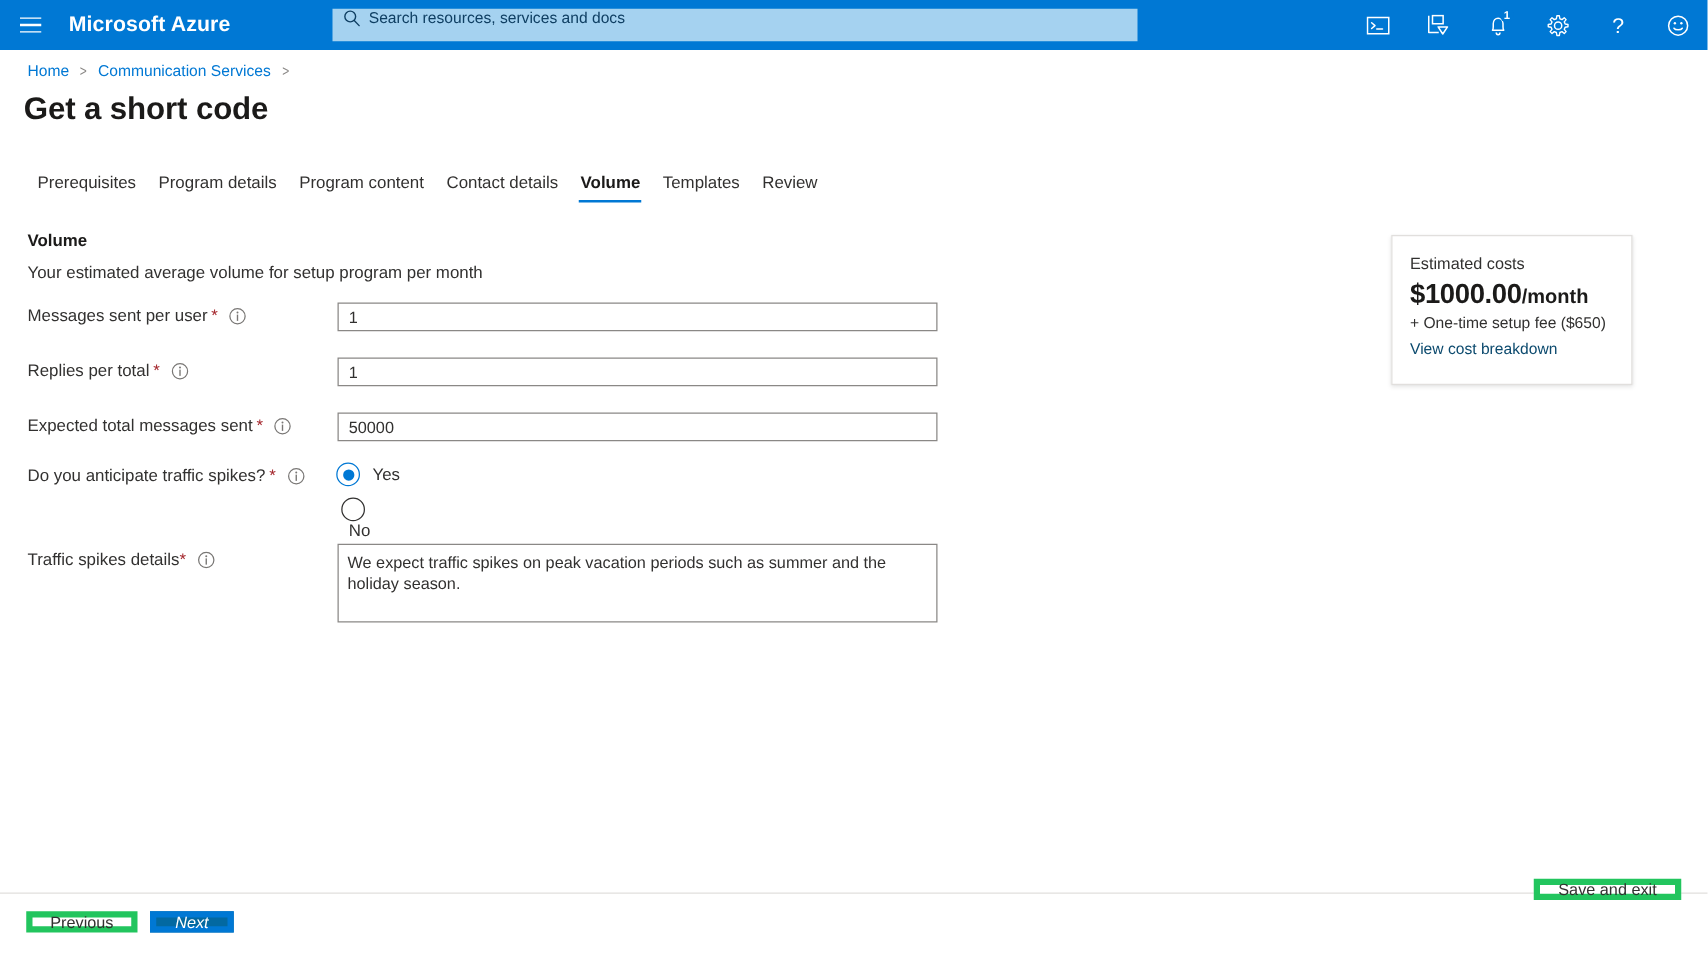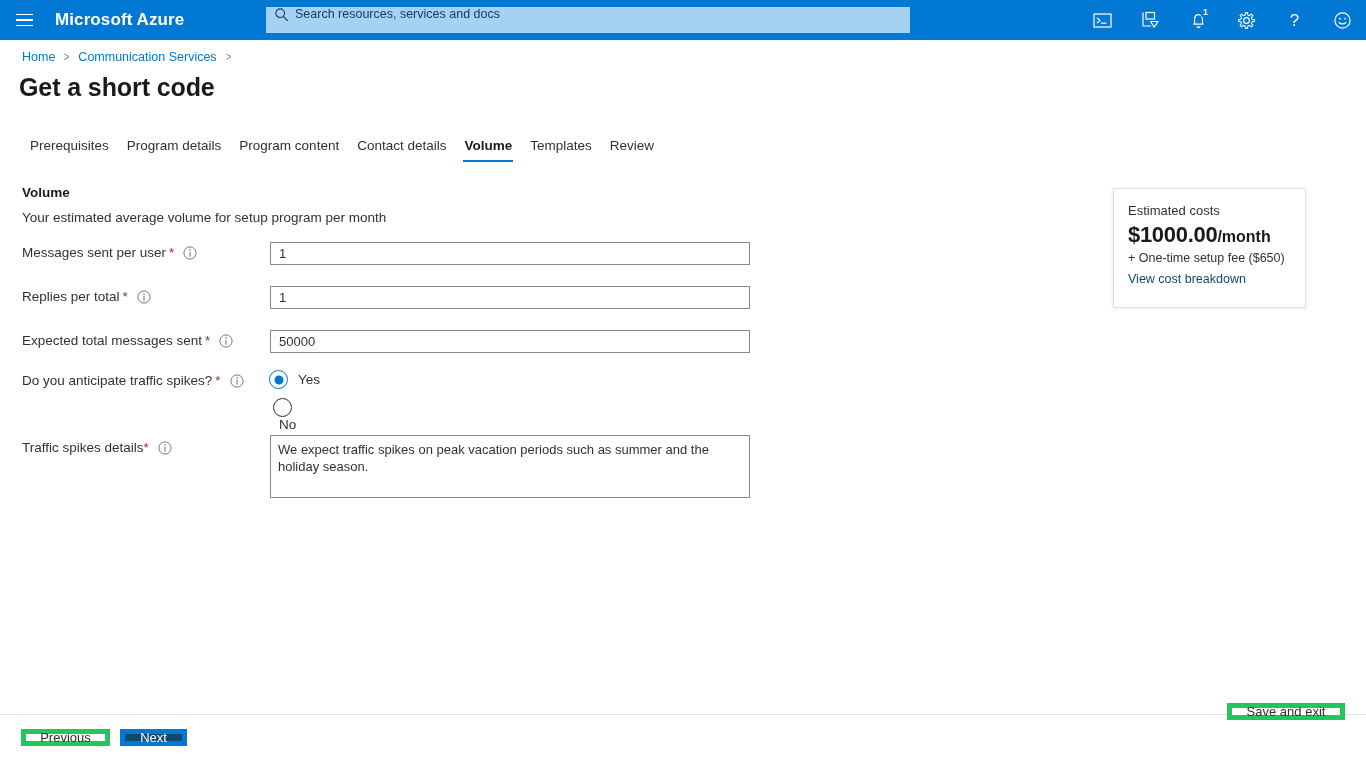--- a/index.html
+++ b/index.html
@@ -214,21 +214,21 @@
   }
   .btn {
     position: absolute; height: 17px;
     font-size: 13px; font-family: "Liberation Sans", sans-serif;
     display: flex; align-items: center; justify-content: center;
     cursor: pointer; border: 5px solid #22c55e;
     background: #ffffff; color: #323130;
     padding: 0 12px;
   }
   .btn.primary {
-    background: #0c4a6e; color: #ffffff; border-color: #0078d4;
+    background: #0369a1; color: #ffffff; border-color: #0078d4; font-style: italic;
   }
 </style>
 </head>
 <body>
 
 <div class="topbar">
   <div class="hamburger">
     <span></span>
       <span></span>
       <span></span>

